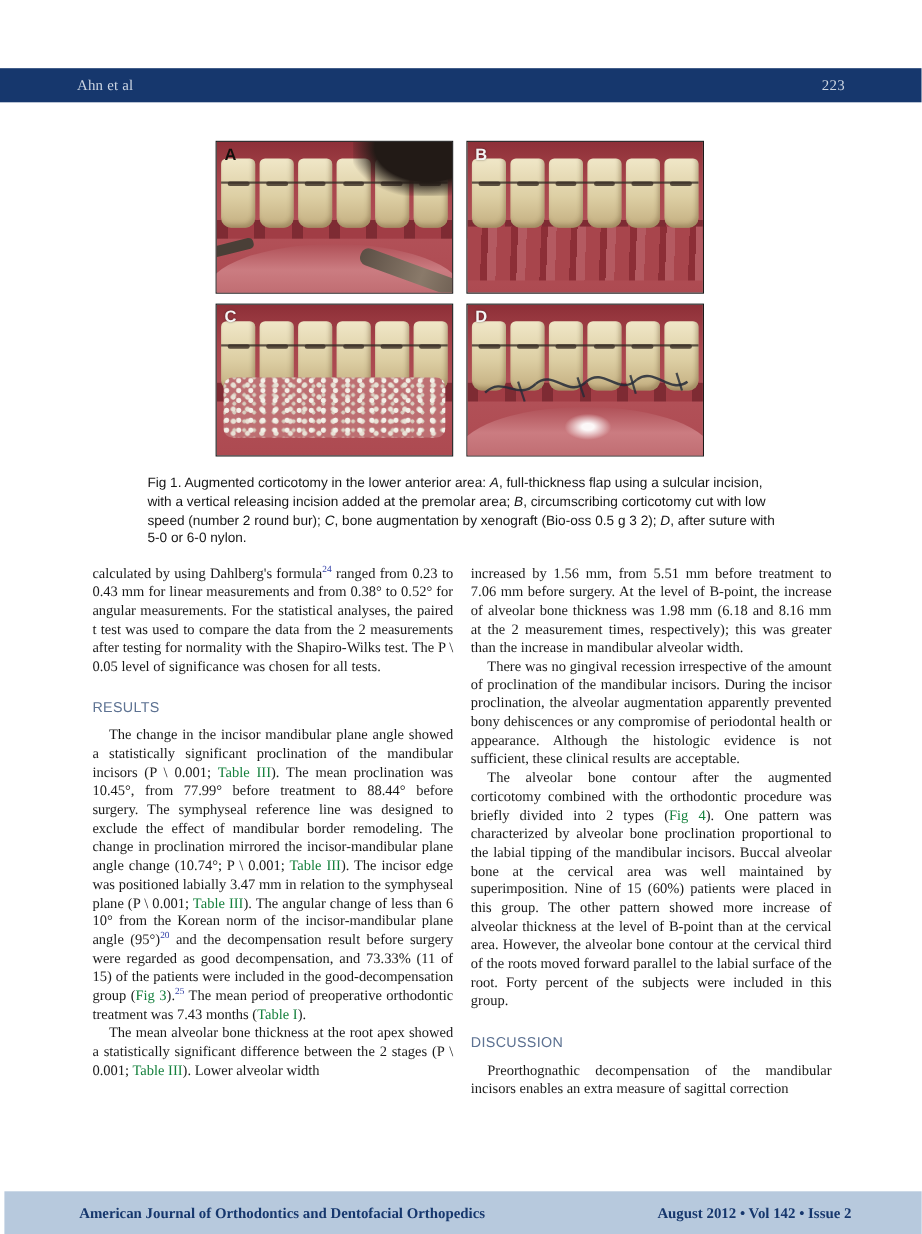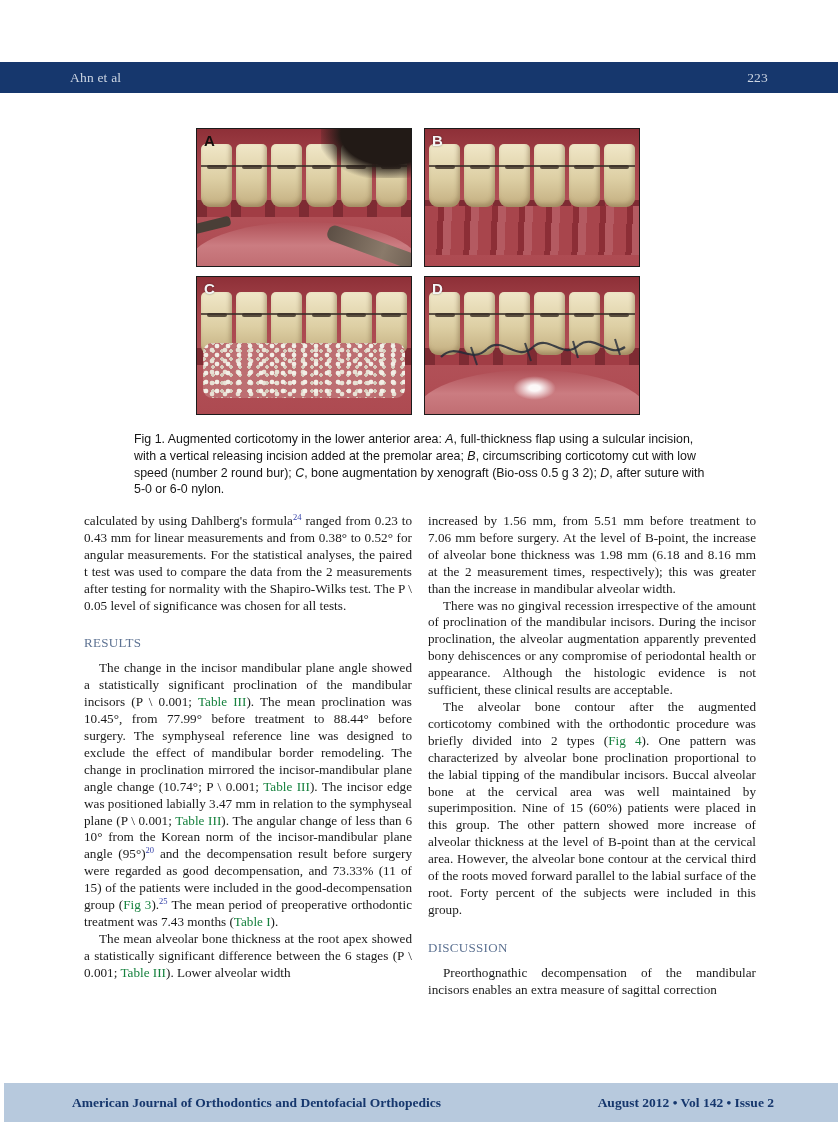--- a/index.html
+++ b/index.html
@@ -52,21 +52,21 @@
   
   .caption{position:absolute;left:134px;top:431px;width:571px;
            font-family:"Liberation Sans",sans-serif;font-size:12.4px;line-height:16.8px;color:#161616;}
   .caption i{font-style:italic;}
 
   
   .columns{position:absolute;left:84px;top:513px;width:678px;display:flex;gap:16px;}
   .col{width:328px;text-align:justify;font-size:13.2px;line-height:16.9px;}
   .col p{margin:0;}
   .col p.indent{text-indent:15px;}
-  .section-heading{font-family:Liberation Serif, serif;font-size:13px;color:#5d7292;
+  .section-heading{font-family:Liberation Sans, sans-serif;font-size:13px;color:#5d7292;
                    letter-spacing:.3px;margin:21px 0 8px 0;text-align:left;}
   .xref{color:#15803d;text-decoration:none;cursor:pointer;}
   sup.ref-link{font-size:8.5px;color:#3340a8;line-height:0;vertical-align:super;cursor:pointer;}
 
   
   .footer{position:absolute;left:4px;top:1083px;width:838px;height:39px;background:#b7c9dd;
           display:flex;align-items:center;justify-content:space-between;
           padding:0 68px;box-sizing:border-box;}
   .footer .f-text{color:#16376d;font-size:13.5px;font-weight:bold;}
 </style>
@@ -154,21 +154,21 @@
     </div>
   </div>
 
   <div class="caption"><span>Fig 1.  Augmented corticotomy in the lower anterior area: </span><i>A</i><span>, full-thickness flap using a sulcular incision, with a vertical releasing incision added at the premolar area; </span><i>B</i><span>, circumscribing corticotomy cut with low speed (number 2 round bur); </span><i>C</i><span>, bone augmentation by xenograft (Bio-oss 0.5 g 3 2); </span><i>D</i><span>, after suture with 5-0 or 6-0 nylon.</span></div>
 
   <div class="columns">
     <div class="col">
         <p class=""><span>calculated by using Dahlberg's formula</span><sup class="ref-link">24</sup><span> ranged from 0.23 to 0.43 mm for linear measurements and from 0.38° to 0.52° for angular measurements. For the statistical analyses, the paired t test was used to compare the data from the 2 measurements after testing for normality with the Shapiro-Wilks test. The P \ 0.05 level of significance was chosen for all tests.</span></p>
         <div class="section-heading"><span>RESULTS</span></div>
         <p class="indent"><span>The change in the incisor mandibular plane angle showed a statistically significant proclination of the mandibular incisors (P \ 0.001; </span><a class="xref">Table III</a><span>). The mean proclination was 10.45°, from 77.99° before treatment to 88.44° before surgery. The symphyseal reference line was designed to exclude the effect of mandibular border remodeling. The change in proclination mirrored the incisor-mandibular plane angle change (10.74°; P \ 0.001; </span><a class="xref">Table III</a><span>). The incisor edge was positioned labially 3.47 mm in relation to the symphyseal plane (P \ 0.001; </span><a class="xref">Table III</a><span>). The angular change of less than 6 10° from the Korean norm of the incisor-mandibular plane angle (95°)</span><sup class="ref-link">20</sup><span> and the decompensation result before surgery were regarded as good decompensation, and 73.33% (11 of 15) of the patients were included in the good-decompensation group (</span><a class="xref">Fig 3</a><span>).</span><sup class="ref-link">25</sup><span> The mean period of preoperative orthodontic treatment was 7.43 months (</span><a class="xref">Table I</a><span>).</span></p>
-        <p class="indent"><span>The mean alveolar bone thickness at the root apex showed a statistically significant difference between the 6 stages (P \ 0.001; </span><a class="xref">Table III</a><span>). Lower alveolar width</span></p>
+        <p class="indent"><span>The mean alveolar bone thickness at the root apex showed a statistically significant difference between the 2 stages (P \ 0.001; </span><a class="xref">Table III</a><span>). Lower alveolar width</span></p>
       </div>
     <div class="col">
         <p class=""><span>increased by 1.56 mm, from 5.51 mm before treatment to 7.06 mm before surgery. At the level of B-point, the increase of alveolar bone thickness was 1.98 mm (6.18 and 8.16 mm at the 2 measurement times, respectively); this was greater than the increase in mandibular alveolar width.</span></p>
         <p class="indent"><span>There was no gingival recession irrespective of the amount of proclination of the mandibular incisors. During the incisor proclination, the alveolar augmentation apparently prevented bony dehiscences or any compromise of periodontal health or appearance. Although the histologic evidence is not sufficient, these clinical results are acceptable.</span></p>
         <p class="indent"><span>The alveolar bone contour after the augmented corticotomy combined with the orthodontic procedure was briefly divided into 2 types (</span><a class="xref">Fig 4</a><span>). One pattern was characterized by alveolar bone proclination proportional to the labial tipping of the mandibular incisors. Buccal alveolar bone at the cervical area was well maintained by superimposition. Nine of 15 (60%) patients were placed in this group. The other pattern showed more increase of alveolar thickness at the level of B-point than at the cervical area. However, the alveolar bone contour at the cervical third of the roots moved forward parallel to the labial surface of the root. Forty percent of the subjects were included in this group.</span></p>
         <div class="section-heading"><span>DISCUSSION</span></div>
         <p class="indent"><span>Preorthognathic decompensation of the mandibular incisors enables an extra measure of sagittal correction</span></p>
       </div>
   </div>
 

